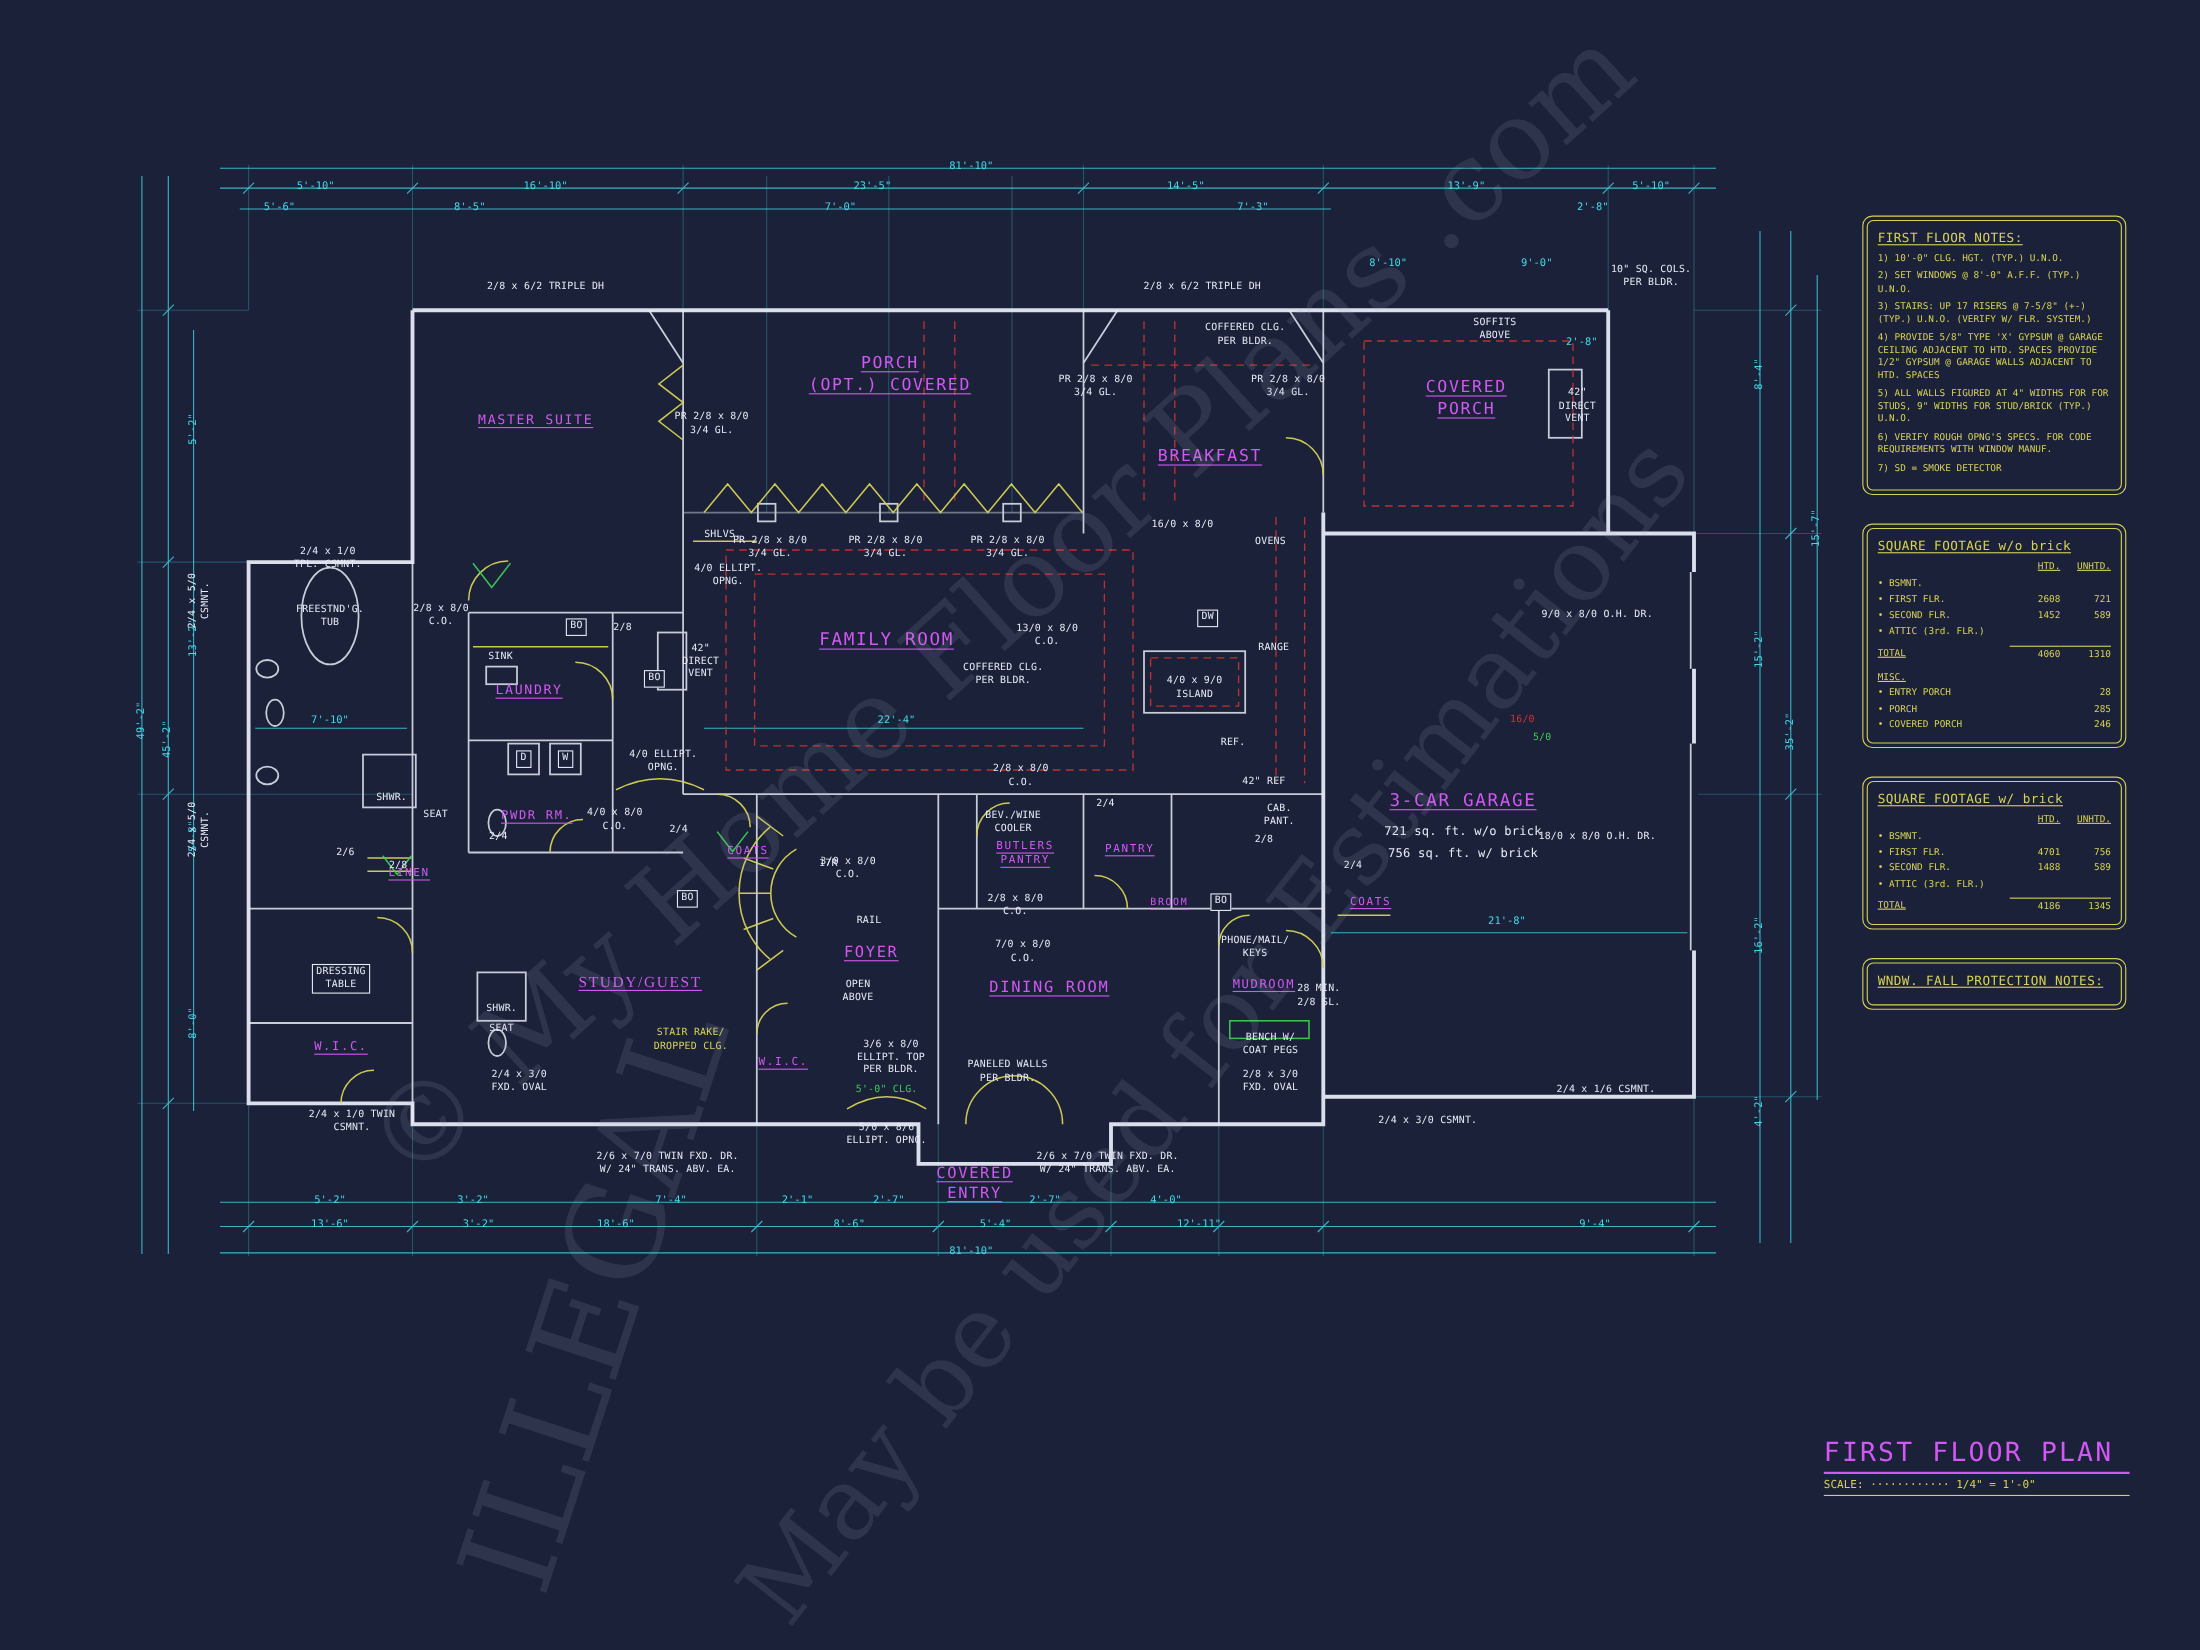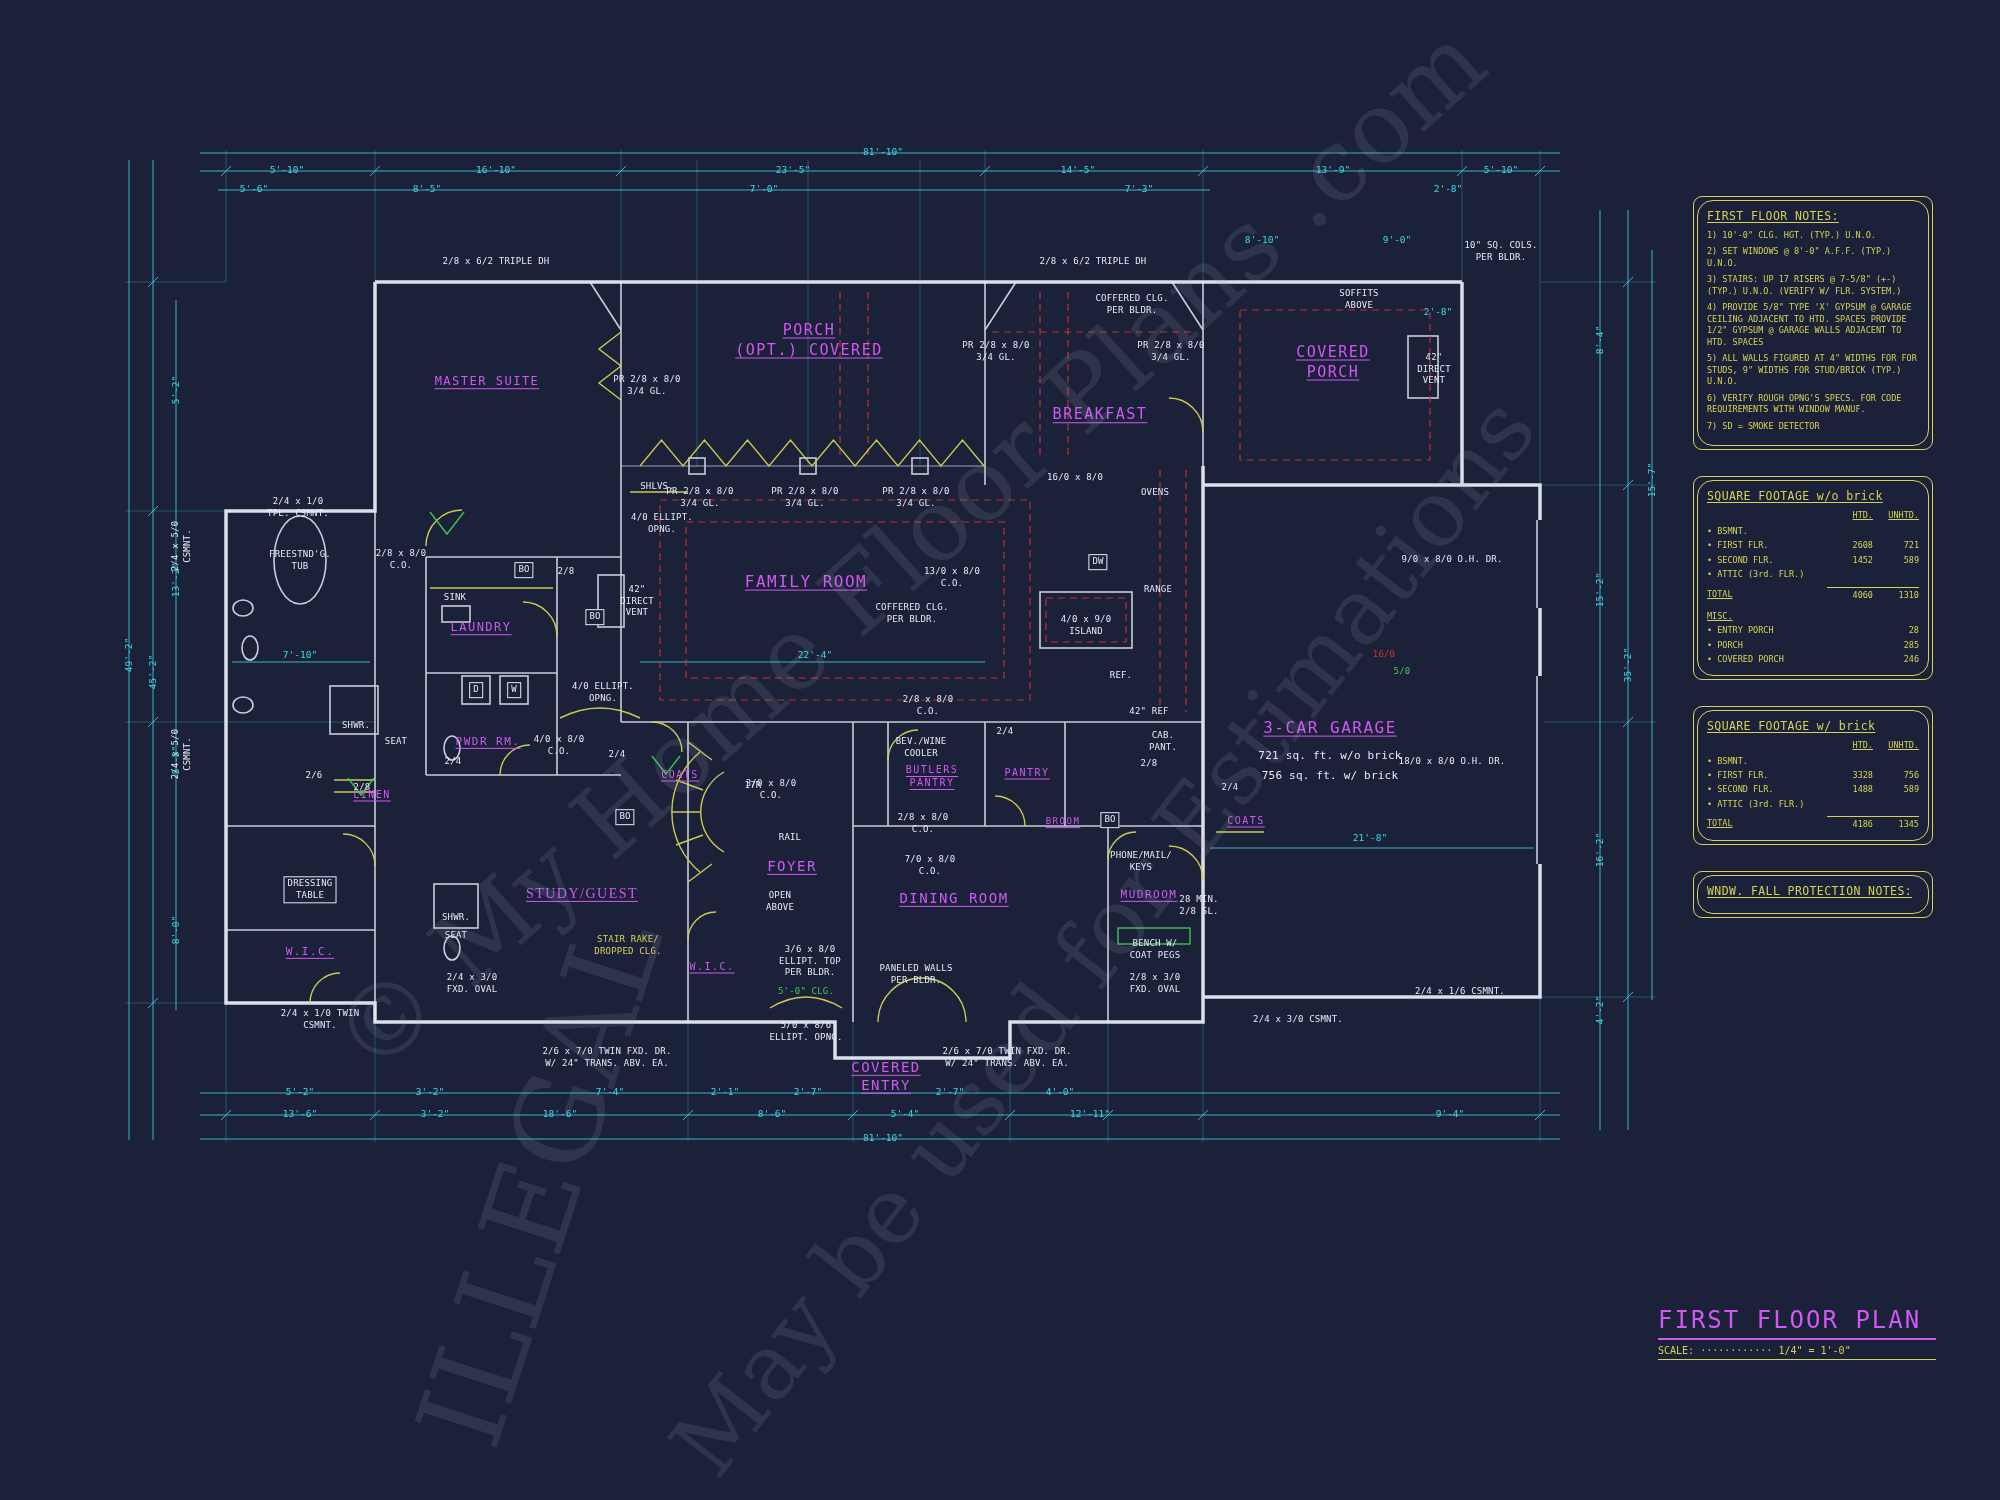--- a/index.html
+++ b/index.html
@@ -23,21 +23,21 @@
   .g-ext{stroke:var(--cyan);stroke-width:1;fill:none;opacity:.28}
   .g-we{stroke:var(--white);stroke-width:3.5;fill:none;opacity:.95}
   .g-wi{stroke:var(--white);stroke-width:1.6;fill:none;opacity:.85}
   .g-open{stroke:var(--bg);stroke-width:7;fill:none}
   .g-red{stroke:var(--red);stroke-width:1.2;fill:none;stroke-dasharray:7 5;opacity:.9}
   .g-yel{stroke:var(--yellow);stroke-width:1.4;fill:none;opacity:.95}
   .g-grn{stroke:var(--green);stroke-width:1.4;fill:none;opacity:.95}
   
   #side-panels{position:absolute;left:1693px;top:196px;width:240px;display:flex;flex-direction:column;gap:26px;z-index:4}
   .panel{border:1.5px solid var(--yellow);border-radius:9px;padding:3px;color:var(--yellow);background:var(--bg)}
-  .panel-in{border:1px solid var(--yellow);border-radius:16px;padding:8px 9px}
+  .panel-in{border:1px solid var(--yellow);border-radius:6px;padding:8px 9px}
   .panel-title{margin:0 0 7px;font-size:11.5px;font-weight:normal;letter-spacing:.4px;text-decoration:underline;text-underline-offset:2px;white-space:nowrap}
   .note-line{font-size:8.5px;line-height:1.35;margin-bottom:5px;white-space:pre-wrap}
   .sq-head{display:grid;grid-template-columns:1fr 46px 46px;font-size:8.5px;margin-bottom:4px}
   .sq-head span{text-align:right;text-decoration:underline}
   .sq-row{display:grid;grid-template-columns:1fr 46px 46px;font-size:8.5px;line-height:1.7}
   .sq-name::before{content:"\2022  "}
   .sq-name.total::before{content:""}
   .sq-name.total{text-decoration:underline}
   .sq-v{text-align:right}
   .sq-total{margin-top:5px}
@@ -490,21 +490,21 @@
           <span>UNHTD.</span>
         </div>
         <div id="sq2">
             <div class="sq-row">
               <span class="sq-name">BSMNT.</span>
               <span class="sq-v"></span>
               <span class="sq-v"></span>
             </div>
             <div class="sq-row">
               <span class="sq-name">FIRST FLR.</span>
-              <span class="sq-v">3328</span>
+              <span class="sq-v">4701</span>
               <span class="sq-v">756</span>
             </div>
             <div class="sq-row">
               <span class="sq-name">SECOND FLR.</span>
               <span class="sq-v">1488</span>
               <span class="sq-v">589</span>
             </div>
             <div class="sq-row">
               <span class="sq-name">ATTIC (3rd. FLR.)</span>
               <span class="sq-v"></span>

